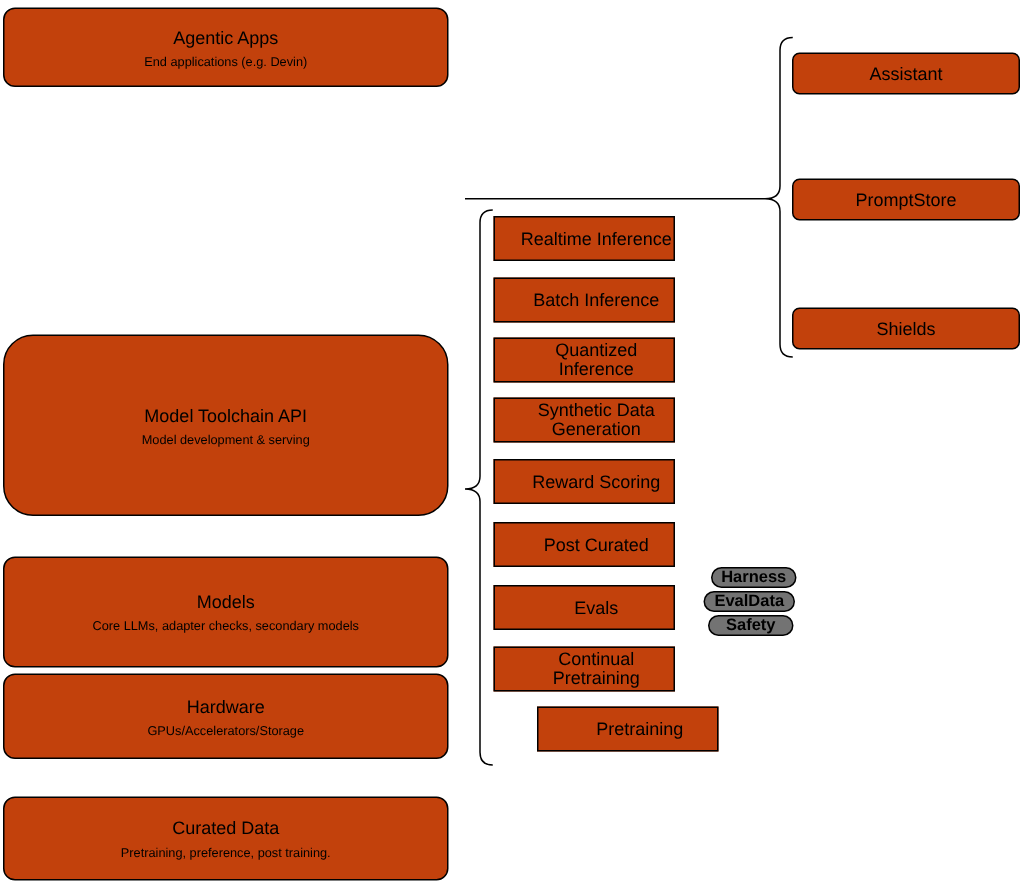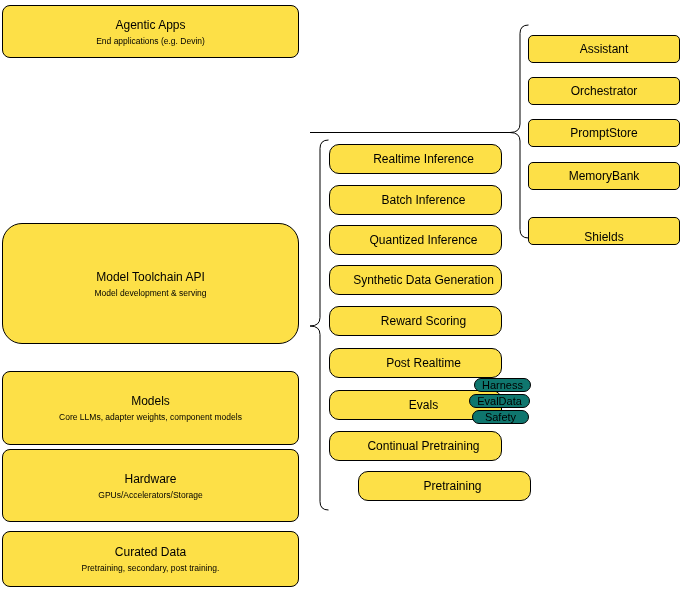--- a/index.html
+++ b/index.html
@@ -8,44 +8,45 @@
     width: 682px;
     height: 591px;
     background: #ffffff;
     font-family: "Liberation Sans", "DejaVu Sans", sans-serif;
     color: #000000;
     overflow: hidden;
   }
   .node {
     position: absolute;
     box-sizing: border-box;
-    background: #fde047;
+    background: #c2410c;
     border: 1px solid #000000;
     display: flex;
     flex-direction: column;
     align-items: center;
     justify-content: center;
     text-align: center;
   }
   .layer { left: 2px; width: 297px; }
   .layer-title { font-size: 12px; line-height: 14px; }
   .layer-sub { font-size: 8.5px; line-height: 10px; margin-top: 4px; }
-  .mid-box { left: 329px; width: 173px; height: 30px; border-radius: 10px; padding-left: 16px; }
+  .mid-box { left: 329px; width: 121px; height: 30px; border-radius: 0; padding-left: 16px; }
   .right-box { left: 528px; width: 152px; height: 28px; border-radius: 5px; }
   .item-label { font-size: 12px; line-height: 13px; }
   .pill {
     position: absolute;
     box-sizing: border-box;
-    background: #0f766e;
+    background: #737373;
     border: 1px solid #000000;
     border-radius: 8px;
     display: flex;
     align-items: center;
     justify-content: center;
     z-index: 3;
+    font-weight: bold;
   }
   .pill-label { font-size: 11px; line-height: 12px; }
   .overlay {
     position: absolute;
     left: 0; top: 0;
     width: 682px; height: 591px;
     z-index: 1;
     pointer-events: none;
   }
   .node, .pill { z-index: 2; }
@@ -67,50 +68,50 @@
   </div>
 
 
   <div class="node layer" style="top:223px; height:121px; border-radius:20px;">
     <div class="layer-title">Model Toolchain API</div>
     <div class="layer-sub">Model development &amp; serving</div>
   </div>
 
   <div class="node layer" style="top:371px; height:74px; border-radius:8px;">
     <div class="layer-title">Models</div>
-    <div class="layer-sub">Core LLMs, adapter weights, component models</div>
+    <div class="layer-sub">Core LLMs, adapter checks, secondary models</div>
   </div>
 
-  <div class="node layer" style="top:449px; height:73px; border-radius:8px;">
+  <div class="node layer" style="top:449px; height:57px; border-radius:8px;">
     <div class="layer-title">Hardware</div>
     <div class="layer-sub">GPUs/Accelerators/Storage</div>
   </div>
 
   <div class="node layer" style="top:531px; height:56px; border-radius:8px;">
     <div class="layer-title">Curated Data</div>
-    <div class="layer-sub">Pretraining, secondary, post training.</div>
+    <div class="layer-sub">Pretraining, preference, post training.</div>
   </div>
 
   <div class="node mid-box" style="top:144px;">
     <div class="item-label">Realtime Inference</div>
   </div>
   <div class="node mid-box" style="top:185px;">
     <div class="item-label">Batch Inference</div>
   </div>
   <div class="node mid-box" style="top:225px;">
     <div class="item-label">Quantized Inference</div>
   </div>
   <div class="node mid-box" style="top:306px;">
     <div class="item-label">Reward Scoring</div>
   </div>
   <div class="node mid-box" style="top:265px;">
     <div class="item-label">Synthetic Data Generation</div>
   </div>
   <div class="node mid-box" style="top:348px;">
-    <div class="item-label">Post Realtime</div>
+    <div class="item-label">Post Curated</div>
   </div>
   <div class="node mid-box" style="top:390px;">
     <div class="item-label">Evals</div>
   </div>
   <div class="node mid-box" style="top:431px;">
     <div class="item-label">Continual Pretraining</div>
   </div>
   <div class="node mid-box" style="top:471px;margin-left:29px;">
     <div class="item-label">Pretraining</div>
   </div>
@@ -121,26 +122,20 @@
   <div class="pill" style="left:469px; top:394px; width:61px; height:14px;">
     <div class="pill-label">EvalData</div>
   </div>
   <div class="pill" style="left:472px; top:410px; width:57px; height:14px;">
     <div class="pill-label">Safety</div>
   </div>
 
   <div class="node right-box" style="top:35px;">
     <div class="item-label">Assistant</div>
   </div>
-  <div class="node right-box" style="top:77px;">
-    <div class="item-label">Orchestrator</div>
-  </div>
   <div class="node right-box" style="top:119px;">
     <div class="item-label">PromptStore</div>
   </div>
-  <div class="node right-box" style="top:162px;">
-    <div class="item-label">MemoryBank</div>
-  </div>
-  <div class="node right-box" style="top:217px;justify-content:flex-end;">
+  <div class="node right-box" style="top:205px;">
     <div class="item-label">Shields</div>
   </div>
 
 </div>
 
 </body></html>

